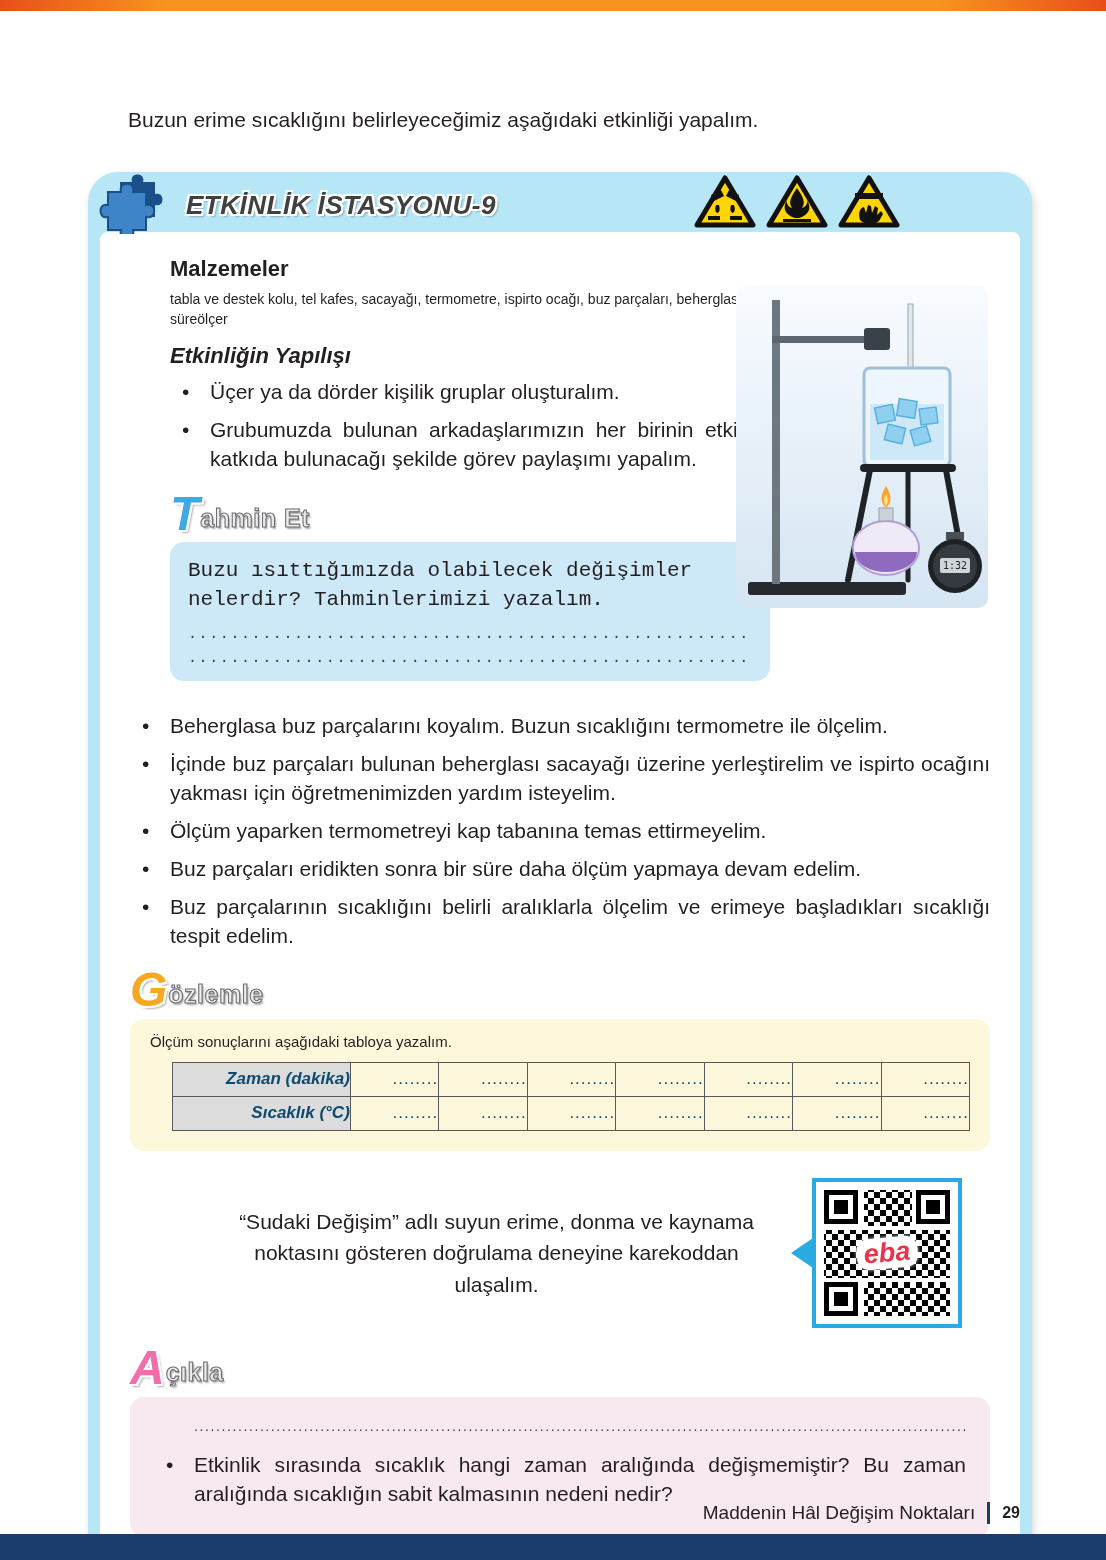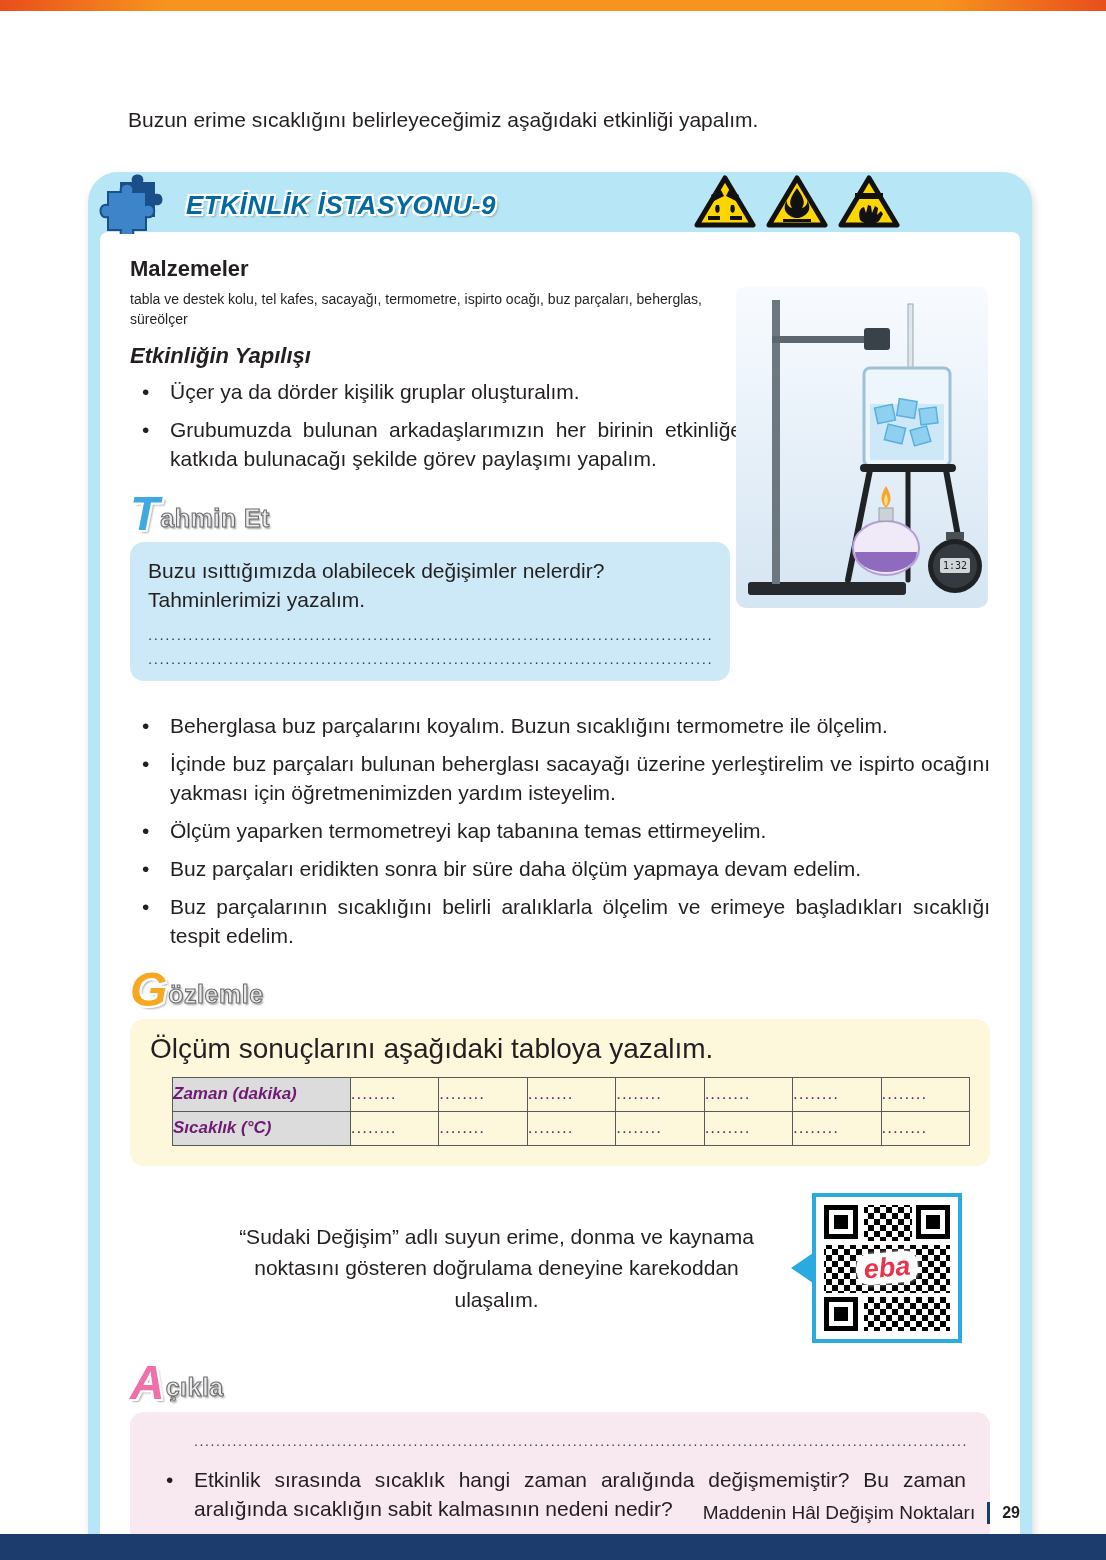--- a/index.html
+++ b/index.html
@@ -10,58 +10,58 @@
     background:linear-gradient(90deg,#e94e1b,#f7941d 15%,#f7941d 85%,#e94e1b); }
 
   .intro { position:absolute; top:108px; left:128px; width:860px; font-size:21px; }
 
   
   .activity-box { position:absolute; top:172px; left:88px; width:944px;
     background:#b7e7f6; border-radius:30px; padding:0 12px 12px;
     box-shadow:2px 4px 8px rgba(0,0,0,0.15); }
   .activity-header { position:relative; height:60px; display:flex; align-items:center; padding-left:86px; }
   .puzzle-wrap { position:absolute; left:-2px; top:-4px; width:66px; height:66px; }
-  .activity-title { font-size:26px; font-weight:800; font-style:italic; letter-spacing:.5px; color:#0369a1;
+  .activity-title { font-size:26px; font-weight:800; font-style:italic; letter-spacing:.5px; color:#404040;
     text-shadow:-2px -2px 0 #fff, 2px -2px 0 #fff, -2px 2px 0 #fff, 2px 2px 0 #fff, 3px 3px 2px rgba(0,0,0,.25);margin-top:6px; }
   .warnings { margin-left:auto; margin-right:120px; display:flex; gap:10px; align-items:flex-end; }
   .warnings svg { display:block; }
 
   .activity-content { background:#fff; border-radius:8px 8px 22px 22px; padding:24px 30px 26px; min-height:1232px; }
 
   h3.sec { font-size:22px; font-weight:bold; margin-bottom:8px; }
   h3.sec.it { font-style:italic; margin-top:14px; }
   .body-text { font-size:14px; line-height:1.4; }
 
   .media-row { position:relative; min-height:440px; }
-  .left-col { width:612px; }
+  .left-col { width:612px;margin-left:40px; }
   .photo-box { position:absolute; top:30px; right:2px; width:252px; height:322px; border-radius:10px; overflow:hidden; }
 
   .bullet-item { position:relative; padding-left:40px; font-size:21px; line-height:1.38; margin:9px 0; text-align:justify; }
   .bullet-item::before { content:"•"; position:absolute; left:12px; top:0; font-size:21px; }
 
   .badge-row { display:flex; align-items:center; margin:16px 0 6px; height:46px; }
   .badge-initial { font-size:48px; font-weight:800; line-height:.9; font-style:italic;
     text-shadow:-2px -2px 0 #fff,2px -2px 0 #fff,-2px 2px 0 #fff,2px 2px 0 #fff,3px 3px 2px rgba(0,0,0,.3); }
   .badge-initial.t { color:#3fa9e0; }
   .badge-initial.g { color:#f7a823; }
   .badge-initial.a { color:#f06eaa; }
   .badge-word { font-size:25px; font-weight:800; color:#ececec; margin-left:1px; margin-top:10px;
     -webkit-text-stroke:1.1px #6d6e71; letter-spacing:.5px;
     text-shadow:1.5px 1.5px 2px rgba(0,0,0,.35);text-align:center; }
 
-  .tahmin-box { width:600px; background:#cde9f8; border-radius:14px; padding:14px 18px 10px; }
+  .tahmin-box { width:600px; background:#cde9f8; border-radius:14px; padding:14px 18px 10px;font-family:Liberation Mono, monospace; }
   .tahmin-box p { font-size:21px; line-height:1.4; margin-bottom:8px; }
   .dots { font-size:15px; letter-spacing:1.6px; color:#3c3c3c; white-space:nowrap; overflow:hidden; line-height:1.6; }
 
   .steps { margin-top:16px; }
 
   .yellow-box { background:#fdf8dc; border-radius:14px; padding:14px 20px 20px; margin-top:2px; }
-  .yellow-box > p { font-size:28px; }
+  .yellow-box > p { font-size:15px; }
   table.obs { border-collapse:collapse; margin:12px 0 0 22px; }
-  table.obs td { border:1.6px solid #58595b; height:34px; text-align:left; font-size:17px; color:#701a75; }
+  table.obs td { border:1.6px solid #58595b; height:34px; text-align:right; font-size:17px; color:#0c4a6e; }
   td.rowlabel { width:182px; background:#dcdcdc; font-weight:bold; font-style:italic; font-size:18px; color:#404041; }
   td.cell { width:90px; letter-spacing:1px; }
 
   .qr-row { display:flex; align-items:center; margin-top:26px; min-height:152px; }
   .qr-text { flex:1; font-size:21px; line-height:1.5; text-align:center; padding:0 8px 0 80px; }
   .qr-arrow { width:0; height:0; border-top:15px solid transparent; border-bottom:15px solid transparent;
     border-right:22px solid #29abe2; margin-right:-1px; }
   .qr-frame { width:150px; height:150px; border:4px solid #29abe2; background:#fff;
     display:flex; align-items:center; justify-content:center; position:relative; margin-right:28px; }
   .eba-logo { position:absolute; left:50%; top:50%; transform:translate(-50%,-50%) rotate(-5deg);

